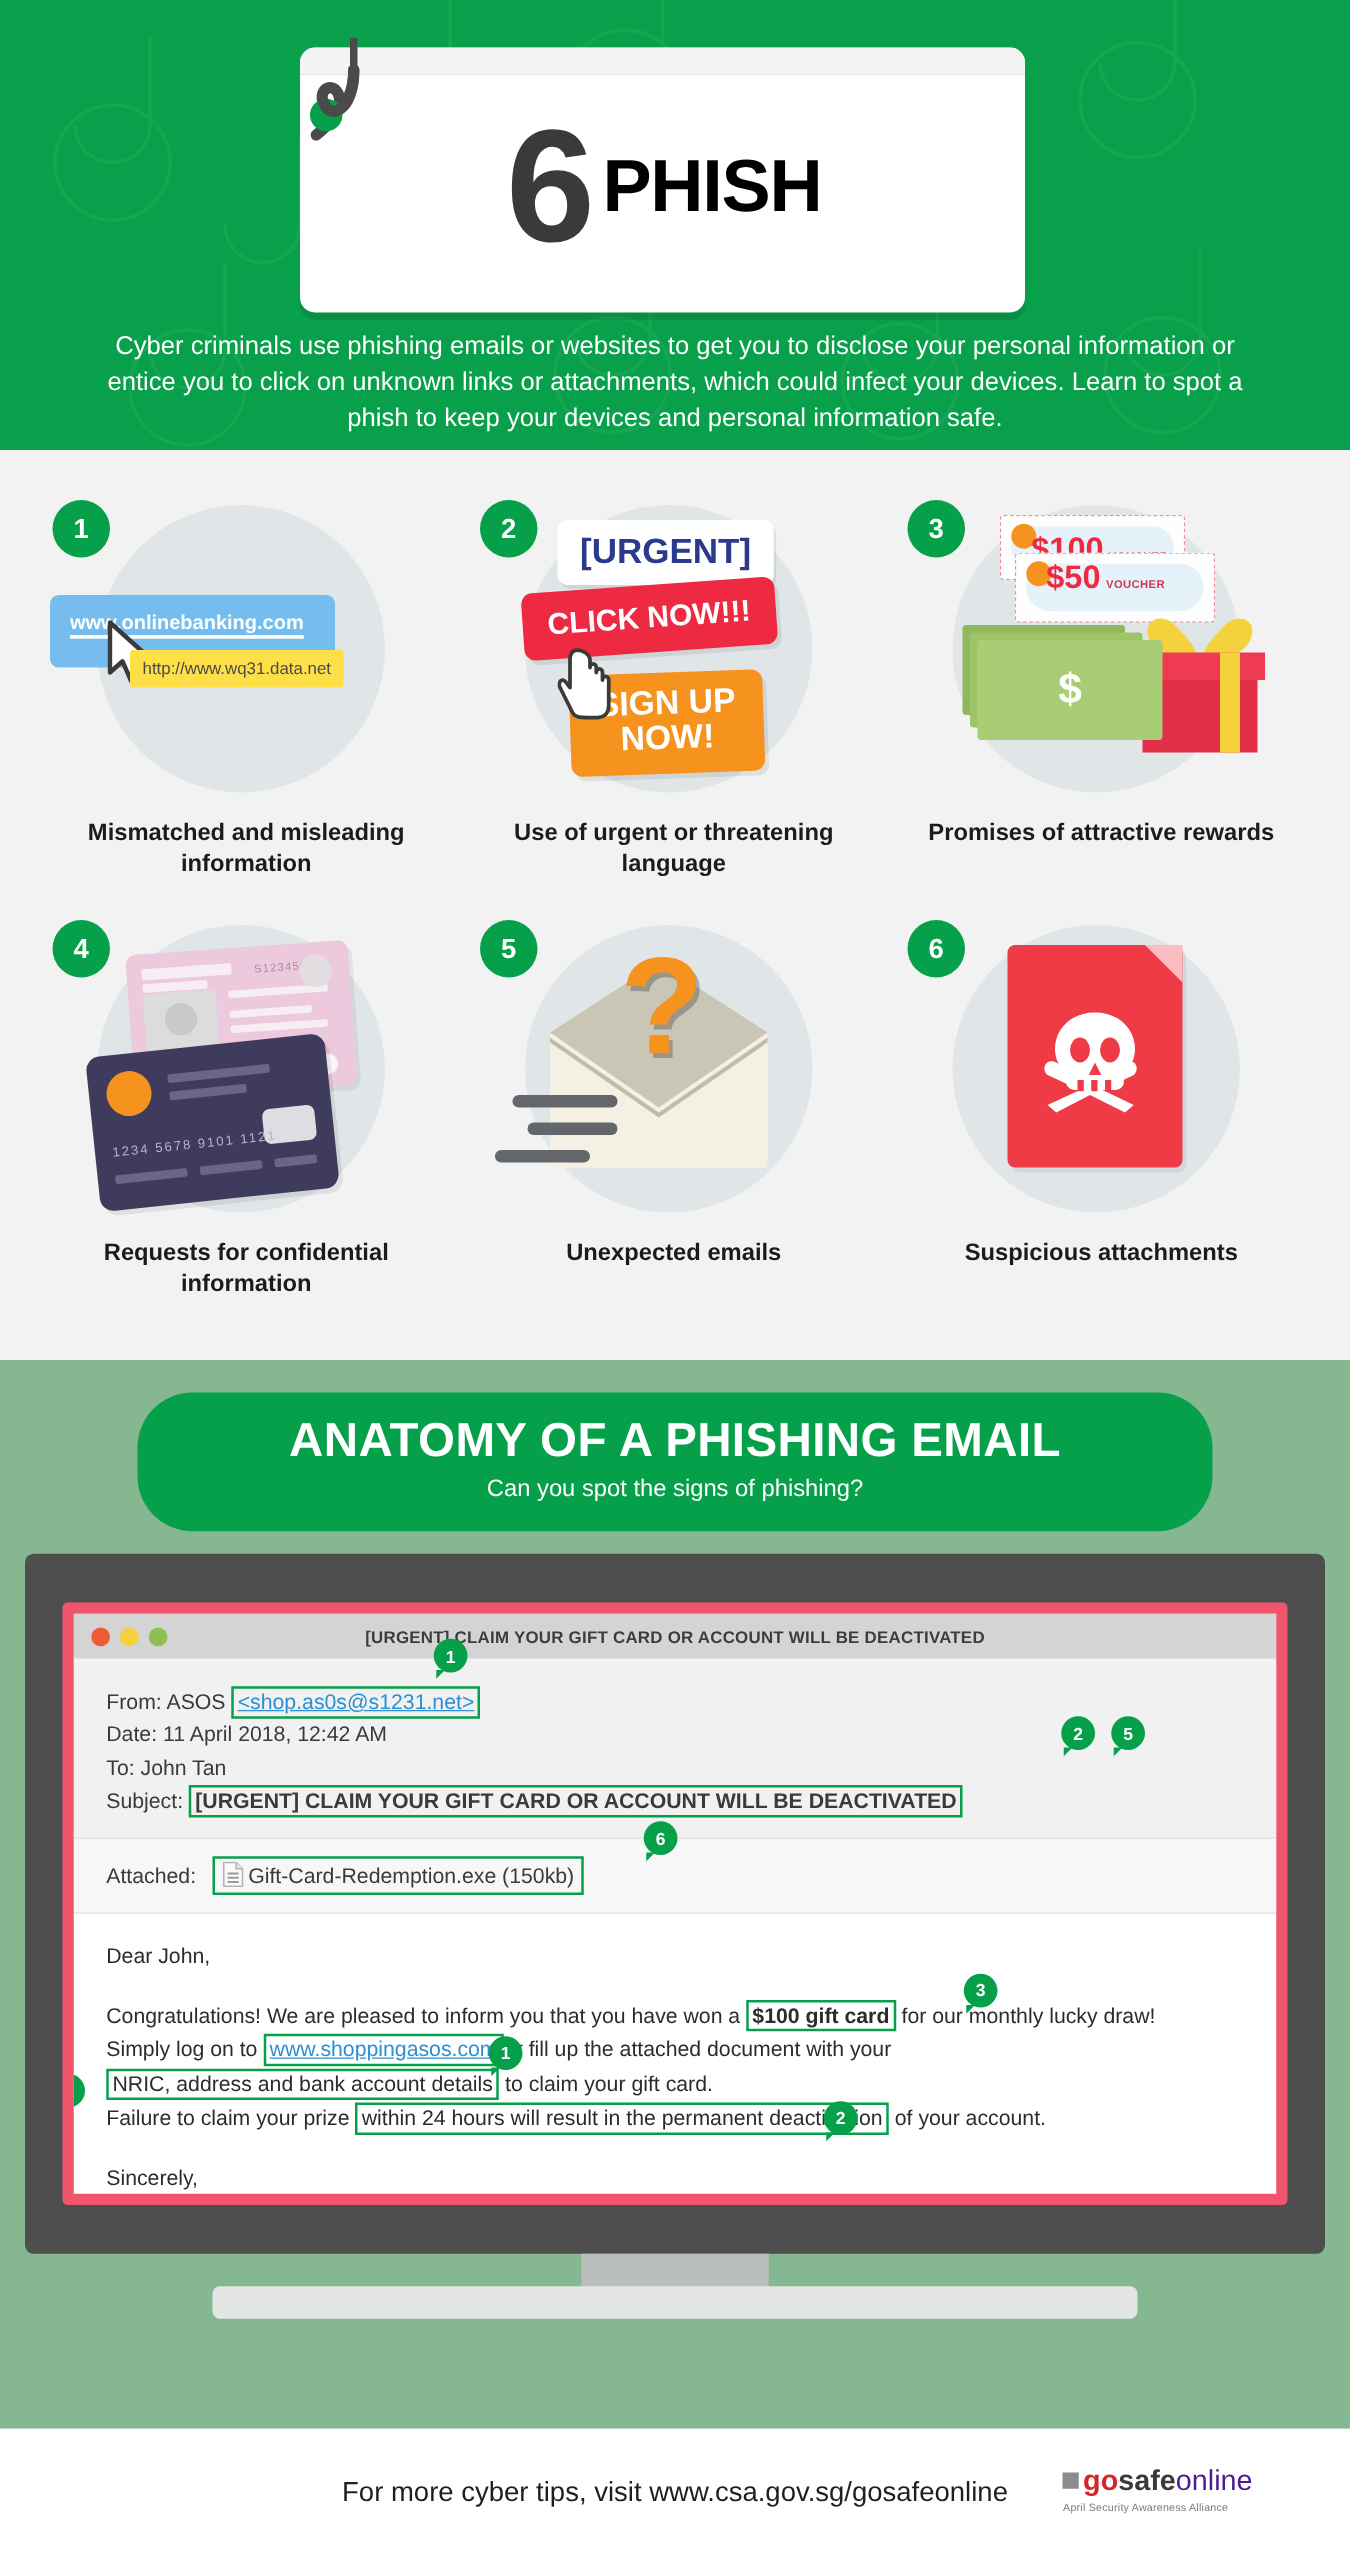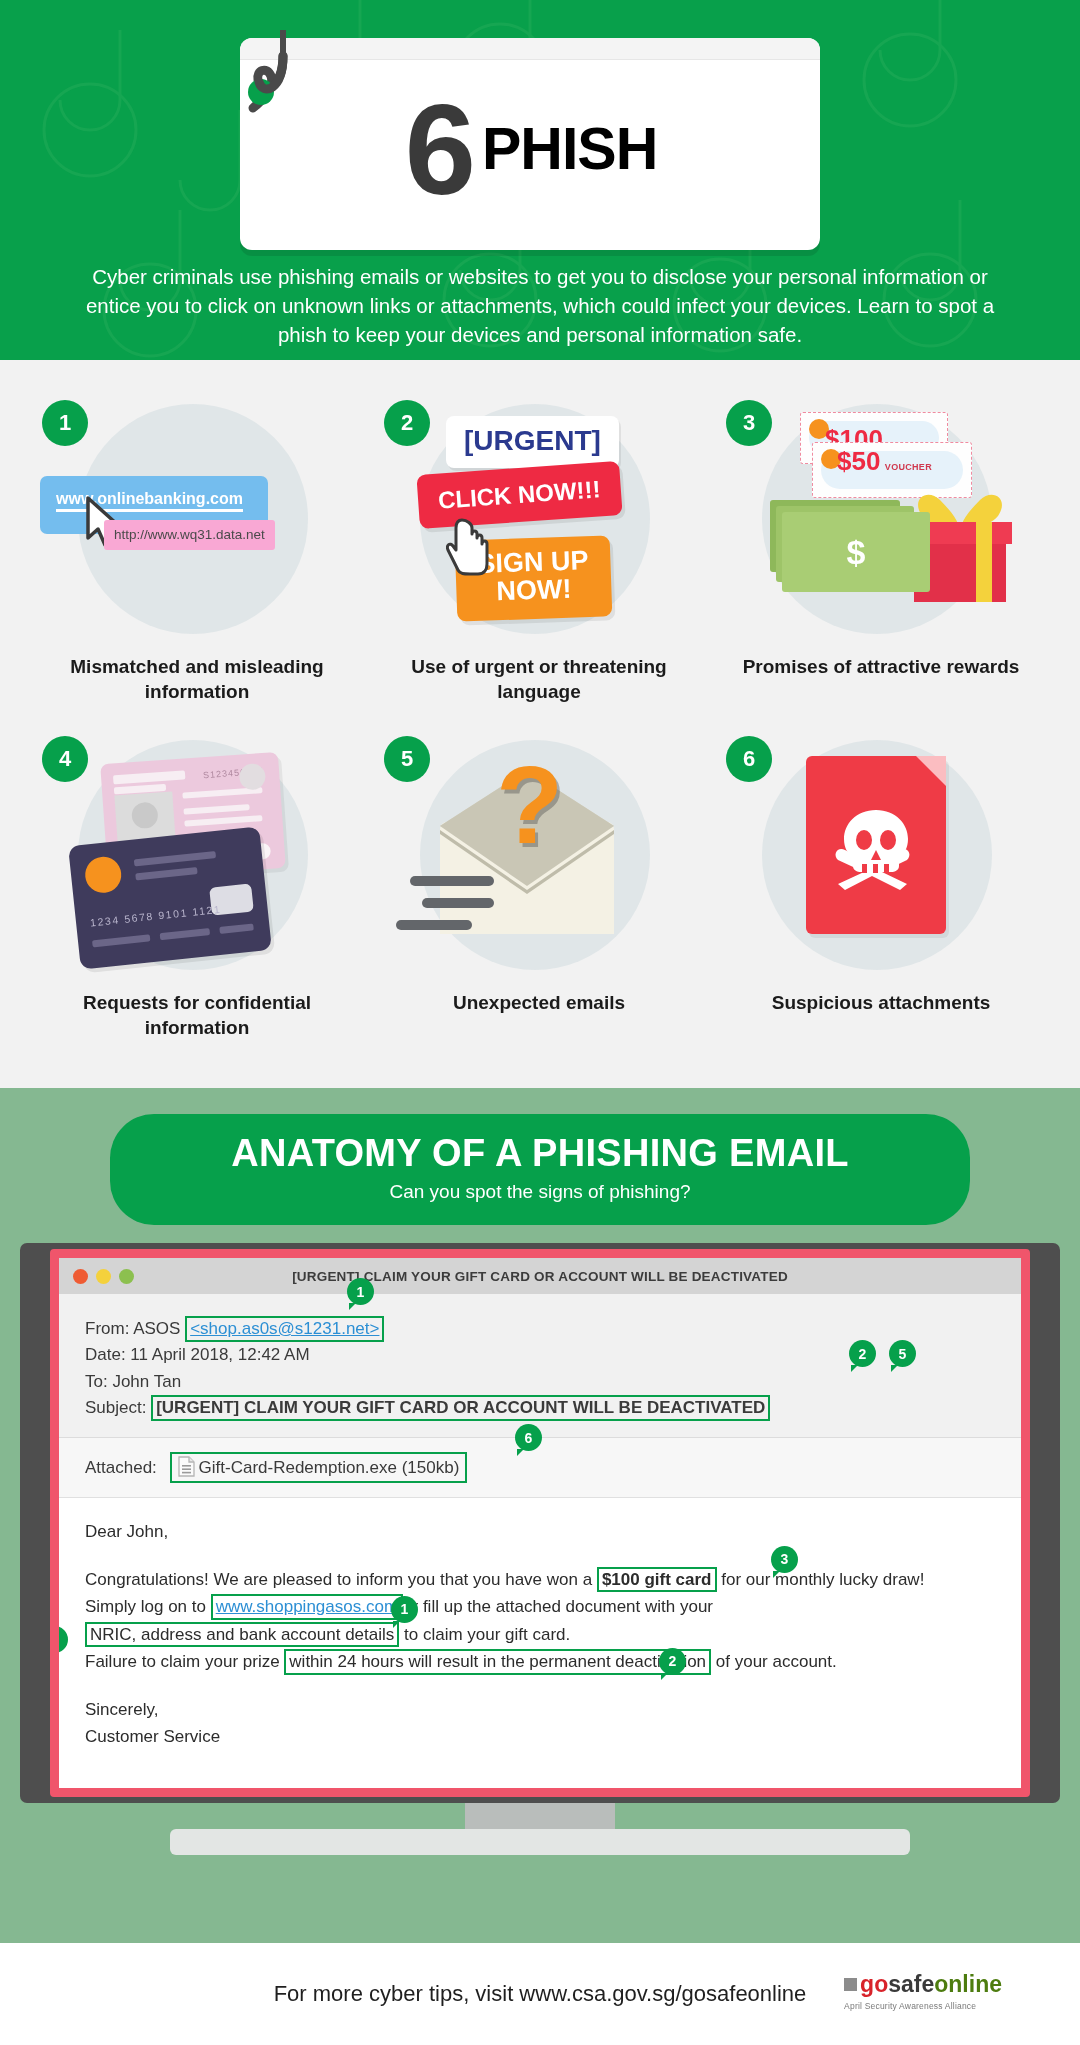--- a/index.html
+++ b/index.html
@@ -155,21 +155,21 @@
     color: #fff;
     font-weight: bold;
     font-size: 16px;
     text-decoration: underline;
     text-underline-offset: 5px;
     text-decoration-thickness: 3px;
   }
   .tooltip-url {
     position: absolute;
     left: 78px; top: 130px;
-    background: #f9a8d4;
+    background: #fde047;
     color: #4a4a4a;
     font-size: 13.5px;
     padding: 7px 10px 8px 10px;
     border-radius: 3px;
     z-index: 6;
     white-space: nowrap;
     text-align: right;
   }
   .cursor-arrow { position: absolute; left: 58px; top: 106px; z-index: 5; }
 
@@ -329,21 +329,21 @@
     font-size: 19px;
     margin-top: 6px;
   }
   .monitor {
     position: relative;
     width: 1040px;
     margin: 18px auto 0 auto;
     height: 560px;
     background: #4e4e4e;
     border-radius: 7px;
-    padding: 6px 30px;
+    padding: 39px 30px;
   }
   .monitor-stand-neck {
     position:absolute; left:50%; transform:translateX(-50%);
     bottom:-32px; width:150px; height:32px; background:#b9bdbb;
   }
   .monitor-base {
     position:absolute; left:50%; transform:translateX(-50%);
     bottom:-52px; width:740px; height:26px; background:#e3e6e4; border-radius: 6px;
   }
   .email-window {
@@ -435,21 +435,21 @@
     align-items: center;
     justify-content: center;
   }
   .footer-text { font-size: 22px; color: #1f1f1f; }
   .footer-text b { font-weight: normal; }
   .footer-logo { position: absolute; right: 78px; top: 28px; text-align: left; }
   .logo-line { display: flex; align-items: baseline; }
   .logo-sq { width: 13px; height: 13px; background: #8c8c8c; margin-right: 3px; align-self: center; }
   .logo-go { color: #d8232a; font-size: 23px; font-weight: bold; }
   .logo-safe { color: #3a3a3a; font-size: 23px; font-weight: bold; }
-  .logo-online { color: #4d7c0f; font-size: 23px; font-weight: bold; }
+  .logo-online { color: #4c1d95; font-size: 23px; font-weight: normal; }
   .logo-tag { font-size: 8.5px; color: #7a7a7a; margin-top: 3px; letter-spacing: 0.2px; }
 </style>
 </head>
 <body>
 
 <div class="header">
   <svg class="header-bg-pattern" width="1080" height="360" viewBox="0 0 1080 360">
     <g stroke="#2fb05f" stroke-width="3" fill="none" opacity="0.75">
       <g transform="translate(60,30)">
           <path d="M60 0 v70 a30 30 0 1 1 -60 0"></path>

